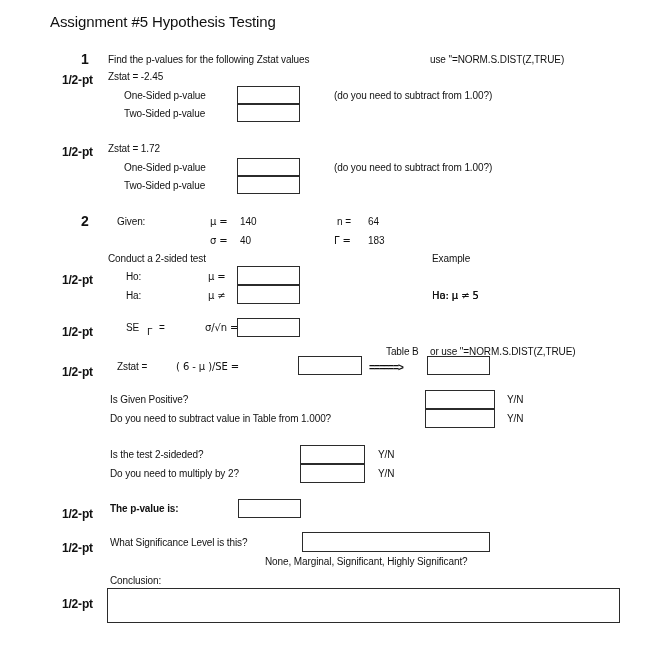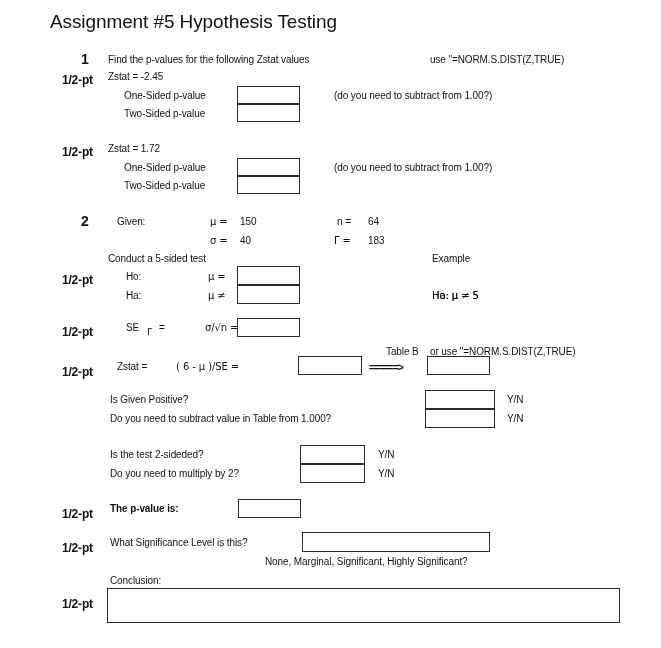--- a/index.html
+++ b/index.html
@@ -17,21 +17,21 @@
   .pt{position:absolute;white-space:nowrap;font-size:12px;line-height:12px;font-weight:bold;letter-spacing:-0.2px;}
   .num{position:absolute;white-space:nowrap;font-size:14px;font-weight:bold;}
   .box{position:absolute;border:1.6px solid #2b2b2b;background:#ffffff;box-sizing:border-box;}
   .sym{font-family:"DejaVu Sans",sans-serif;}
 </style>
 </head>
 <body>
 
 <div class="pg">
 
-  <div class="t" style="left:50px;top:14px;font-size:19px;">Assignment #5 Hypothesis Testing</div>
+  <div class="t" style="left:50px;top:14px;font-size:15px;">Assignment #5 Hypothesis Testing</div>
 
   <div class="num" style="left:81px;top:51px;">1</div>
 
   <div class="t" style="left:108px;top:52px;">Find the p-values for the following Zstat values</div>
 
   <div class="t" style="left:430px;top:52px;">use "=NORM.S.DIST(Z,TRUE)</div>
 
   <div class="pt" style="left:62px;top:74px;">1/2-pt</div>
 
   <div class="t" style="left:108px;top:69px;">Zstat = -2.45</div>
@@ -54,32 +54,32 @@
   <div class="t" style="left:124px;top:178px;">Two-Sided p-value</div>
   <div class="box" style="left:237px;top:176px;width:63px;height:18px;"></div>
 
   <div class="t" style="left:334px;top:160px;">(do you need to subtract from 1.00?)</div>
 
   <div class="num" style="left:81px;top:213px;">2</div>
 
   <div class="t" style="left:117px;top:214px;">Given:</div>
 
   <div class="t sym" style="left:210px;top:214px;">μ =</div>
-  <div class="t" style="left:240px;top:214px;">150</div>
+  <div class="t" style="left:240px;top:214px;">140</div>
 
   <div class="t sym" style="left:210px;top:233px;">σ =</div>
   <div class="t" style="left:240px;top:233px;">40</div>
 
   <div class="t" style="left:337px;top:214px;">n =</div>
   <div class="t" style="left:368px;top:214px;">64</div>
 
   <div class="t sym" style="left:334px;top:233px;">Γ  =</div>
   <div class="t" style="left:368px;top:233px;">183</div>
 
-  <div class="t" style="left:108px;top:251px;">Conduct a 5-sided test</div>
+  <div class="t" style="left:108px;top:251px;">Conduct a 2-sided test</div>
   <div class="t" style="left:432px;top:251px;">Example</div>
 
   <div class="pt" style="left:62px;top:274px;">1/2-pt</div>
 
   <div class="t" style="left:126px;top:269px;">Ho:</div>
   <div class="t sym" style="left:208px;top:269px;">μ =</div>
   <div class="box" style="left:237px;top:266px;width:63px;height:19px;"></div>
   <div class="t sym" style="left:432px;top:269px;margin-top:19px;">Ho: μ = 5</div>
 
   <div class="t" style="left:126px;top:288px;">Ha:</div>

